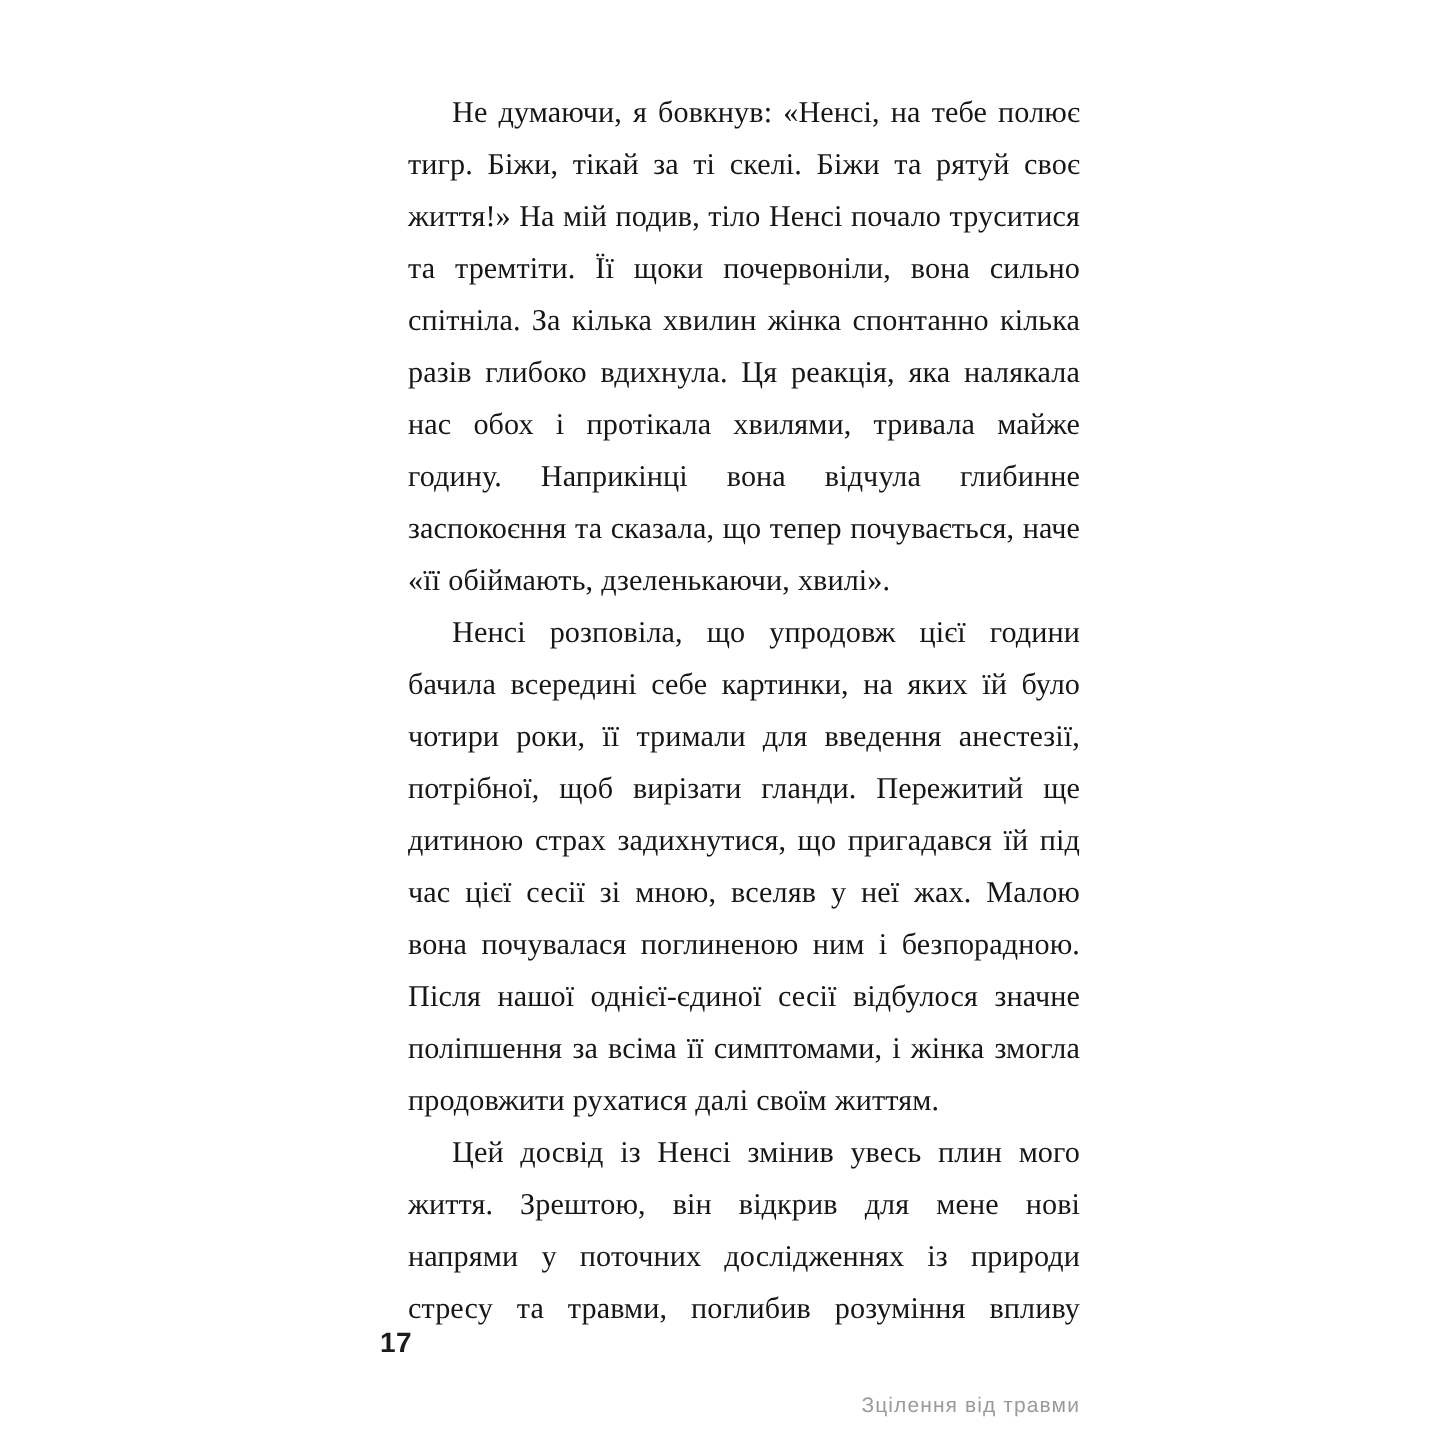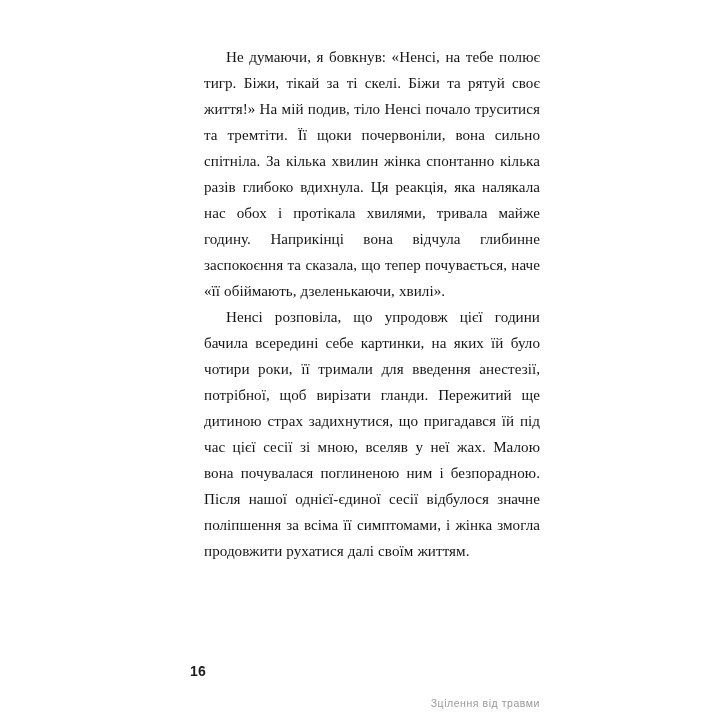--- a/index.html
+++ b/index.html
@@ -84,20 +84,21 @@
   }
 </style>
 </head>
 <body>
 
 <div id="page">
 
   <div id="text-block">
     <p class="para">Не думаючи, я бовкнув: «Ненсі, на тебе полює тигр. Біжи, тікай за ті скелі. Біжи та рятуй своє життя!» На мій подив, тіло Ненсі почало труситися та тремтіти. Її щоки почервоніли, вона сильно спітніла. За кілька хвилин жінка спонтанно кілька разів глибоко вдихнула. Ця реакція, яка налякала нас обох і протікала хвилями, тривала майже годину. Наприкінці вона відчула глибинне заспокоєння та сказала, що тепер почувається, наче «її обіймають, дзеленькаючи, хвилі».</p>
     <p class="para">Ненсі розповіла, що упродовж цієї години бачила всередині себе картинки, на яких їй було чотири роки, її тримали для введення анестезії, потрібної, щоб вирізати гланди. Пережитий ще дитиною страх задихнутися, що пригадався їй під час цієї сесії зі мною, вселяв у неї жах. Малою вона почувалася поглиненою ним і безпорадною. Після нашої однієї-єдиної сесії відбулося значне поліпшення за всіма її симптомами, і жінка змогла продовжити рухатися далі своїм життям.</p>
+    <p class="para flush">Цей досвід із Ненсі змінив увесь плин мого життя. Зрештою, він відкрив для мене нові напрями у поточних дослідженнях із природи стресу та травми, поглибив розуміння впливу</p>
   </div>
 
   <div id="footer">
-    <div id="page-number">16</div>
+    <div id="page-number">17</div>
     <div id="running-head">Зцілення від травми</div>
   </div>
 
 </div>
 
 </body></html>

